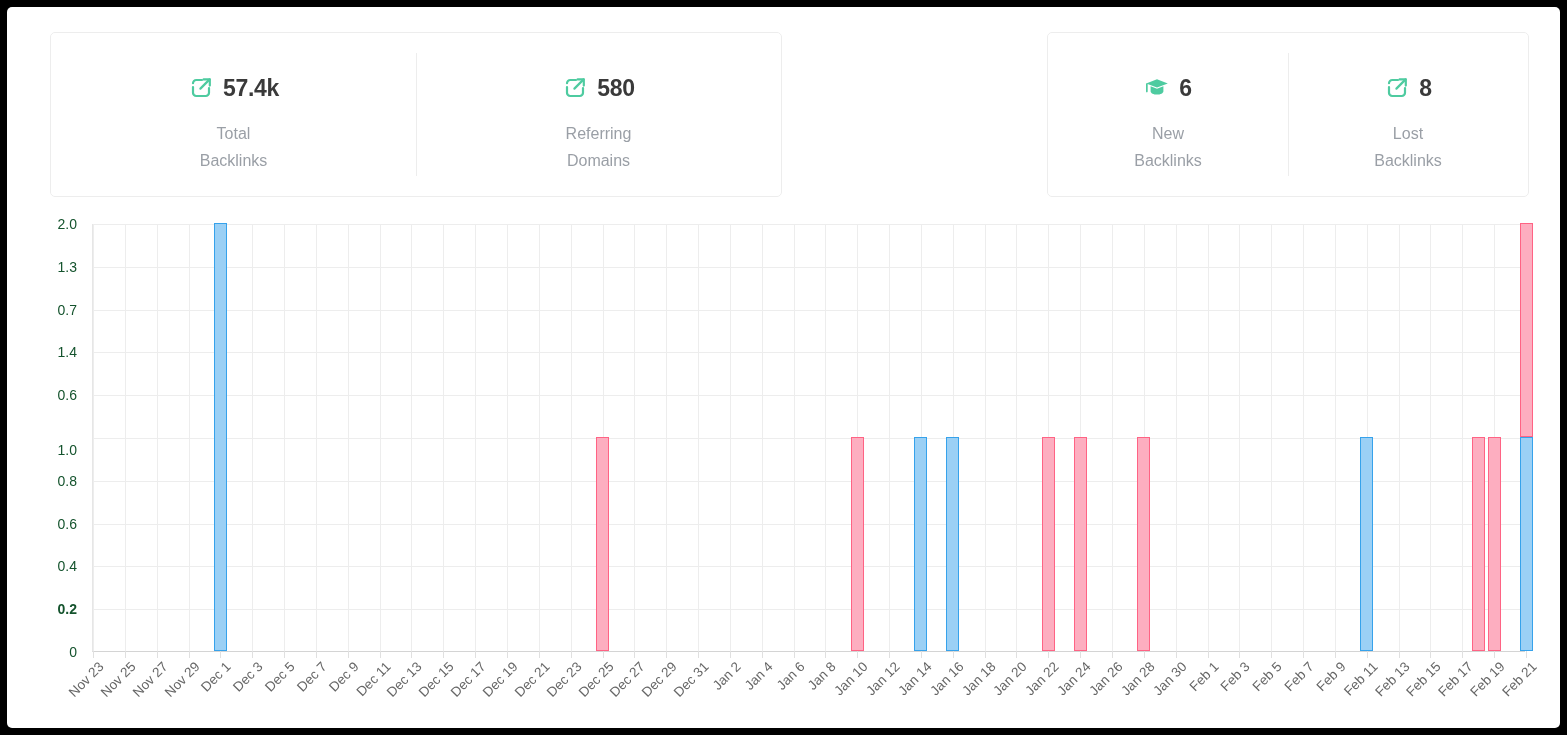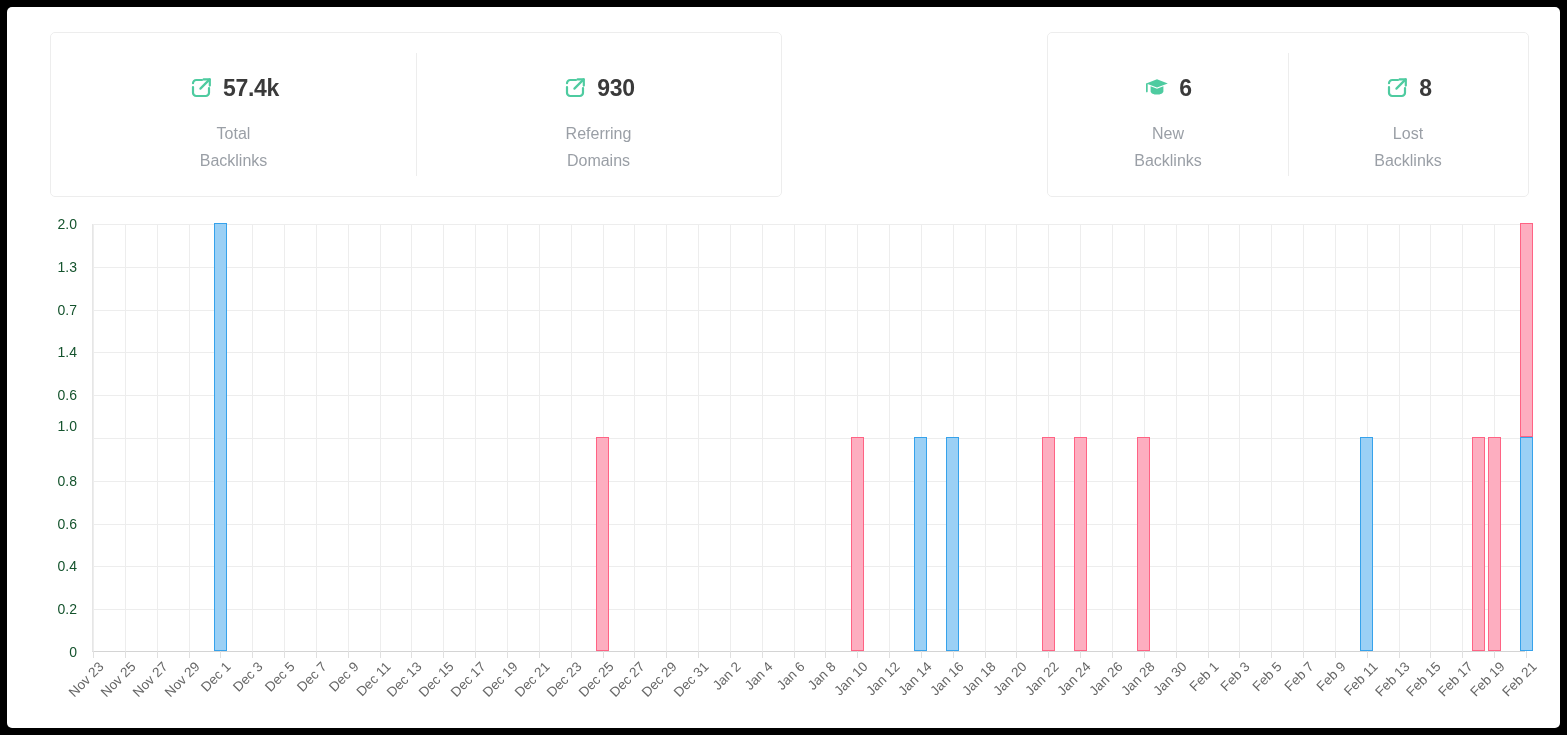--- a/index.html
+++ b/index.html
@@ -180,21 +180,21 @@
 Backlinks</div>
           </div>
           <div class="stat">
             <div class="stat-top">
               <span class="stat-icon"><svg viewBox="0 0 26 26" width="26" height="26" aria-hidden="true">
                   <path d="M5.0 8.2 A3.2 3.2 0 0 1 8.2 5.0 L14.0 5.0" fill="none" stroke="#4ecba0" stroke-width="2.2" stroke-linecap="round"></path>
                   <path d="M21.0 13.0 L21.0 17.8 A3.2 3.2 0 0 1 17.8 21.0 L8.2 21.0 A3.2 3.2 0 0 1 5.0 17.8 L5.0 12.0" fill="none" stroke="#4ecba0" stroke-width="2.2" stroke-linecap="round"></path>
                   <path d="M12.4 13.6 L21.6 4.4" fill="none" stroke="#4ecba0" stroke-width="2.2" stroke-linecap="round"></path>
                   <path d="M15.6 4.4 L21.8 4.4 L21.8 10.6" fill="none" stroke="#4ecba0" stroke-width="2.2" stroke-linecap="round" stroke-linejoin="round"></path>
                 </svg></span>
-              <span class="stat-value">930</span>
+              <span class="stat-value">580</span>
             </div>
             <div class="stat-label">Referring
 Domains</div>
           </div>
         </div>
       <div class="card right" id="card-right">
           <div class="stat">
             <div class="stat-top">
               <span class="stat-icon"><svg viewBox="0 0 26 26" width="26" height="26" aria-hidden="true">
                   <path d="M2.2 8.4 L13 4.2 L23.8 8.4 L13 12.6 Z" fill="#4ecba0"></path>
@@ -218,25 +218,25 @@
             </div>
             <div class="stat-label">Lost
 Backlinks</div>
           </div>
         </div>
     </div>
 
     <div class="chart-wrap">
       <div class="y-labels" id="y-labels">
           <div class="y-label" style="top: 445px;">0</div>
-          <div class="y-label" style="top: 402.2px;">0.2</div>
+          <div class="y-label" style="top: 402.2px; font-weight: bold;">0.2</div>
           <div class="y-label" style="top: 359.4px;">0.4</div>
           <div class="y-label" style="top: 316.6px;">0.6</div>
           <div class="y-label" style="top: 273.8px;">0.8</div>
-          <div class="y-label" style="top: 219px;">1.0</div>
+          <div class="y-label" style="top: 243px;">1.0</div>
           <div class="y-label" style="top: 188.2px;">0.6</div>
           <div class="y-label" style="top: 145.4px; margin-left: 36px;">1.4</div>
           <div class="y-label" style="top: 102.6px;">0.7</div>
           <div class="y-label" style="top: 59.8px;">1.3</div>
           <div class="y-label" style="top: 17px;">2.0</div>
         </div>
       <div class="plot" id="plot">
           <div class="gridline-h" style="top: 385.2px;"></div>
           <div class="gridline-h" style="top: 342.4px;"></div>
           <div class="gridline-h" style="top: 299.6px;"></div>

